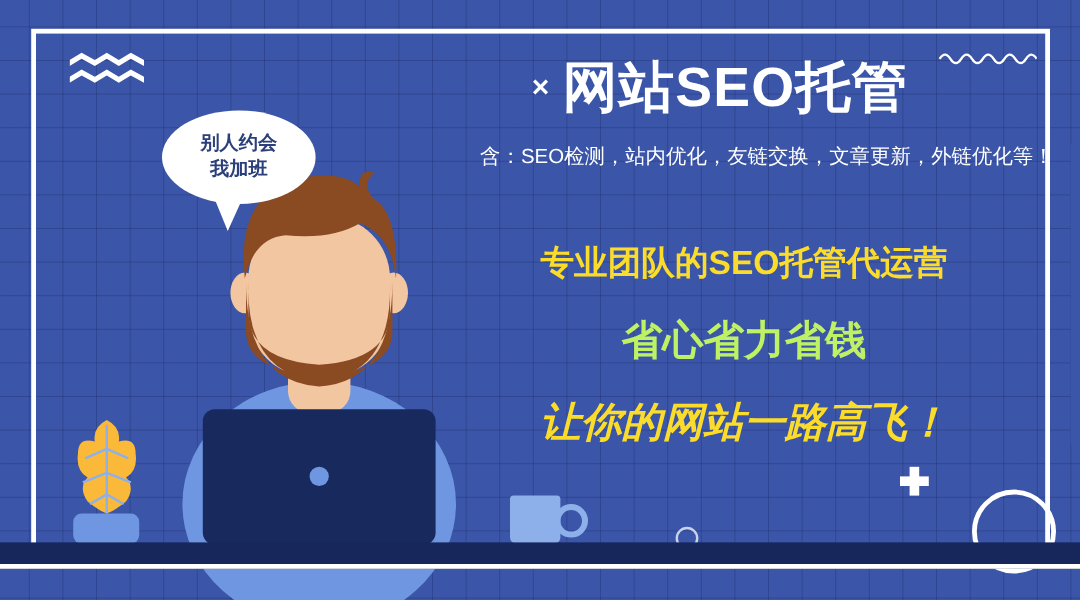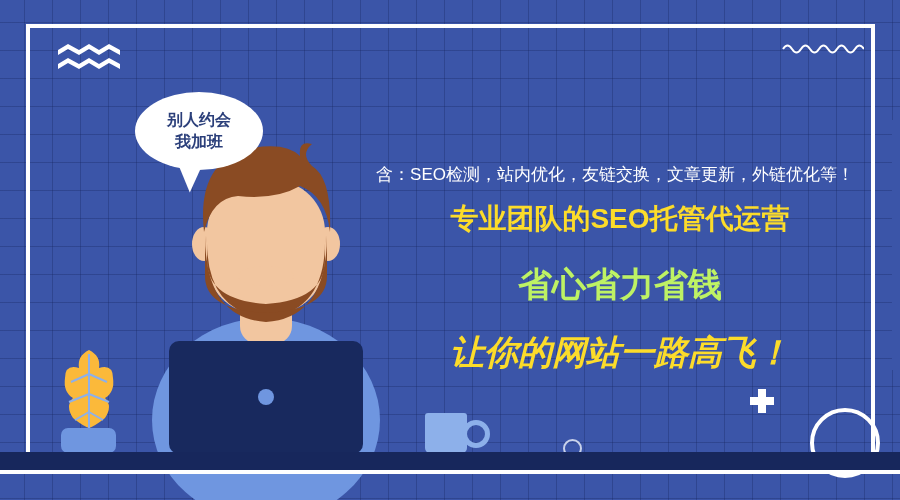--- a/index.html
+++ b/index.html
@@ -51,23 +51,23 @@
   }
   
   .title{
     position:absolute;left:330px;top:44px;width:540px;
     text-align:center;color:#ffffff;
     font-size:46px;font-weight:bold;letter-spacing:1px;
     line-height:56px;white-space:nowrap;
   }
   .title .x{font-size:25px;vertical-align:7px;margin-right:10px;font-weight:bold;}
   .subtitle{
-    position:absolute;left:332px;top:118px;width:566px;
-    text-align:center;color:#ffffff;
-    font-size:17px;line-height:26px;white-space:nowrap;margin-top:44px;
+    position:absolute;left:312px;top:118px;width:566px;
+    text-align:right;color:#ffffff;
+    font-size:17px;line-height:26px;white-space:nowrap;
   }
   .line1{
     position:absolute;left:370px;top:196px;width:500px;
     text-align:center;color:#fcdc2a;
     font-size:28px;font-weight:bold;line-height:46px;white-space:nowrap;
   }
   .line2{
     position:absolute;left:370px;top:262px;width:500px;
     text-align:center;color:#bef264;
     font-size:34px;font-weight:bold;line-height:44px;white-space:nowrap;
@@ -193,20 +193,23 @@
 
   <div class="desk"></div>
   <div class="desk-line"></div>
 
   <div class="bubble-tail"></div>
   <div class="bubble">
     <span>别人约会</span>
     <span>我加班</span>
   </div>
 
+  <div class="title">
+    <span class="x">×</span><span>网站SEO托管</span>
+  </div>
 
   <div class="subtitle">含：SEO检测，站内优化，友链交换，文章更新，外链优化等！</div>
 
   <div class="line1">专业团队的SEO托管代运营</div>
   <div class="line2">省心省力省钱</div>
   <div class="line3">让你的网站一路高飞！</div>
 
 </div>
 
 </body></html>

